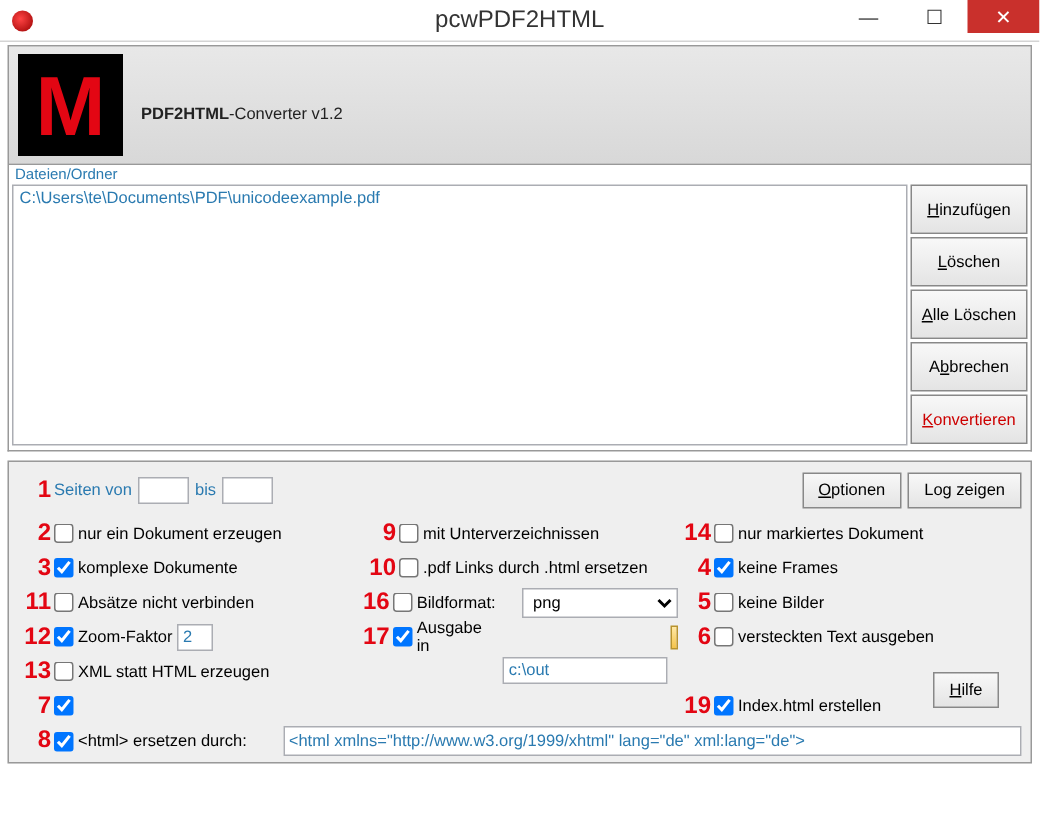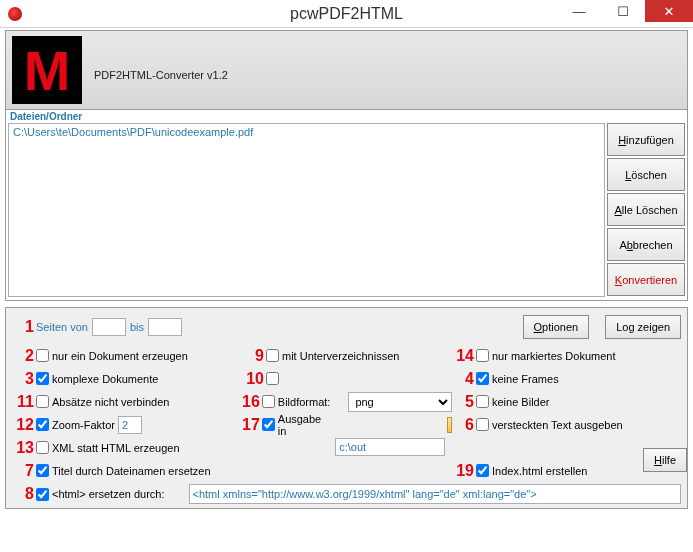--- a/index.html
+++ b/index.html
@@ -9,48 +9,48 @@
 .titlebar-title{position:absolute;left:50%;transform:translateX(-50%);color:#333;font-size:16px}
 .winbtns{margin-left:auto;display:flex;height:100%}
 .winbtn{width:44px;height:22px;display:flex;align-items:center;justify-content:center;font-size:13px}
 .winbtn.min{color:#333}
 .winbtn.max{color:#333}
 .winbtn.close{background:#c9302c;color:#fff;width:48px}
 .header{height:80px;background:linear-gradient(to bottom,#e8e8e8,#d8d8d8);border:1px solid #999;margin:2px 5px 0 5px;display:flex;align-items:center;padding-left:6px}
 .logo{width:70px;height:68px;background:#000;display:flex;align-items:center;justify-content:center;margin-right:12px}
 .logo span{color:#e30613;font-size:56px;font-weight:bold;font-family:Arial}
 .header-title{font-size:28px;color:#222;font-weight:normal}
-.header-title b{font-weight:normal}
+.header-title b{font-weight:bold}
 .filesection{margin:0 5px;border:1px solid #999;border-top:none}
-.files-label{color:#2a7ab0;font-size:10px;padding:1px 4px;font-weight:bold}
+.files-label{color:#2a7ab0;font-size:10px;padding:1px 4px;font-weight:normal}
 .files-row{display:flex}
 .files-list{flex:1;background:#fff;border:1px solid #abadb3;margin:0 2px 2px 2px;height:174px;padding:2px 4px;color:#2a7ab0;overflow:auto}
 .files-btns{width:80px;display:flex;flex-direction:column;gap:0;padding:0 2px 2px 0}
 .btn{background:linear-gradient(to bottom,#f8f8f8,#e4e4e4);border:1px solid #888;height:33px;display:flex;align-items:center;justify-content:center;cursor:pointer;margin-bottom:2px}
 .btn u{text-decoration:underline}
 .btn span{font-size:11px}
 .btn.konv span{color:#c00;font-weight:normal}
 .options{margin:6px 5px 0 5px;border:1px solid #999;padding:6px 6px 4px 6px;position:relative;background:#efefef}
 .num{color:#e30613;font-size:16px;font-weight:bold;width:22px;text-align:right;margin-right:2px}
 .cb{width:13px;height:13px;margin-right:3px}
 .lbl{font-size:11px}
 .lbl.blue{color:#2a7ab0}
 .topopts{display:flex;align-items:center;height:26px;margin-bottom:4px}
 .pginput{width:34px;height:18px;border:1px solid #abadb3;margin:0 4px;padding:1px 2px}
-.topbtns{margin-left:auto;display:flex;gap:16px}
+.topbtns{margin-left:auto;display:flex;gap:4px}
 .topbtns .btn{height:24px;padding:0 10px;margin:0}
 .grid{display:grid;grid-template-columns:230px 210px 1fr;gap:0}
 .cell{display:flex;align-items:center;height:23px}
 .txtinput{border:1px solid #abadb3;height:18px;padding:1px 3px;background:#fff}
 .zoom-in{width:24px;margin-left:3px;color:#2a7ab0}
 .enc-in{width:110px}
 .sel{border:1px solid #abadb3;height:20px;width:130px;background:#fff;padding:0 2px}
 .out-in{width:110px;color:#2a7ab0}
 .folder-ico{width:18px;height:16px;background:linear-gradient(#ffe9a6,#f4c34a);border:1px solid #b8932e;margin-left:2px;display:inline-block}
-.hilfe{position:absolute;right:0;bottom:36px}
+.hilfe{position:absolute;right:21px;bottom:36px}
 .hilfe .btn{height:24px;padding:0 10px;margin:0}
 .htmlrow{display:flex;align-items:center;margin-top:2px}
 .html-in{flex:1;margin-left:24px;color:#2a7ab0;height:20px}
 </style>
 </head>
 <body>
 
 <div class="titlebar">
   <div class="titlebar-icon"></div>
   <div class="titlebar-title">pcwPDF2HTML</div>
@@ -129,20 +129,21 @@
       </div>
 
     <div class="cell">
         <span class="num">3</span>
         <input type="checkbox" class="cb" checked="" style="">
         <span class="lbl">komplexe Dokumente</span>
       </div>
     <div class="cell">
         <span class="num">10</span>
         <input type="checkbox" class="cb" style="">
+        <span class="lbl">.pdf Links durch .html ersetzen</span>
       </div>
 
     <div class="cell">
         <span class="num">4</span>
         <input type="checkbox" class="cb" checked="" style="">
         <span class="lbl">keine Frames</span>
       </div>
     <div class="cell">
         <span class="num">11</span>
         <input type="checkbox" class="cb" style="">
@@ -181,21 +182,20 @@
       </div>
     <div class="cell">
         <span class="num">13</span>
         <input type="checkbox" class="cb" style="">
         <span class="lbl">XML statt HTML erzeugen</span>
       </div>
 
     <div class="cell" style="grid-column:1/3">
         <span class="num">7</span>
         <input type="checkbox" class="cb" checked="" style="">
-        <span class="lbl">Titel durch Dateinamen ersetzen</span>
       </div>
     <div class="cell">
         <span class="num">19</span>
         <input type="checkbox" class="cb" checked="" style="">
         <span class="lbl">Index.html erstellen</span>
       </div>
   </div>
 
   <div class="htmlrow">
     <span class="num">8</span>

